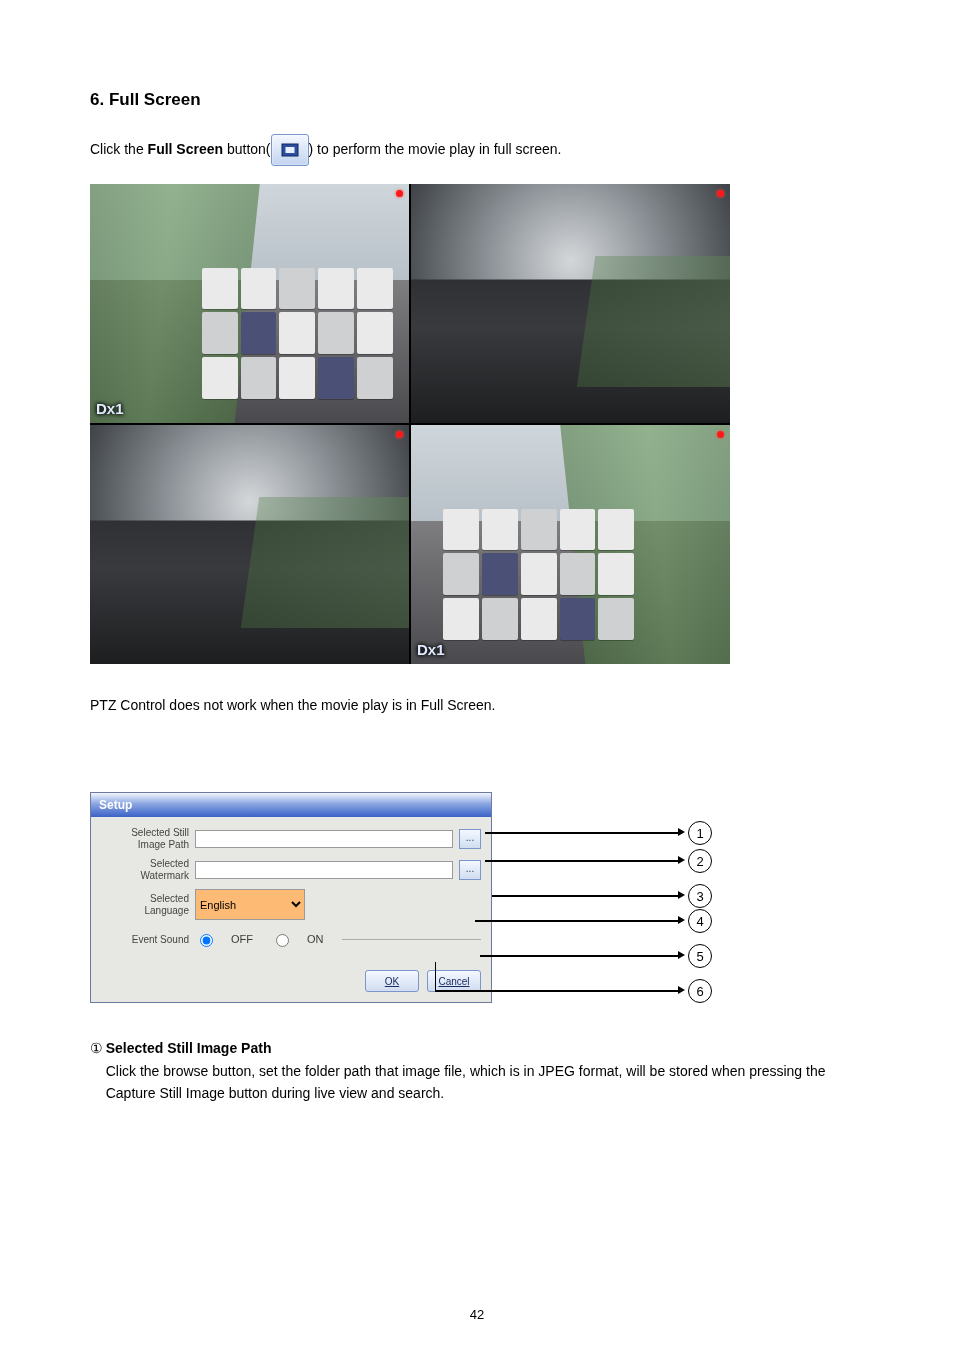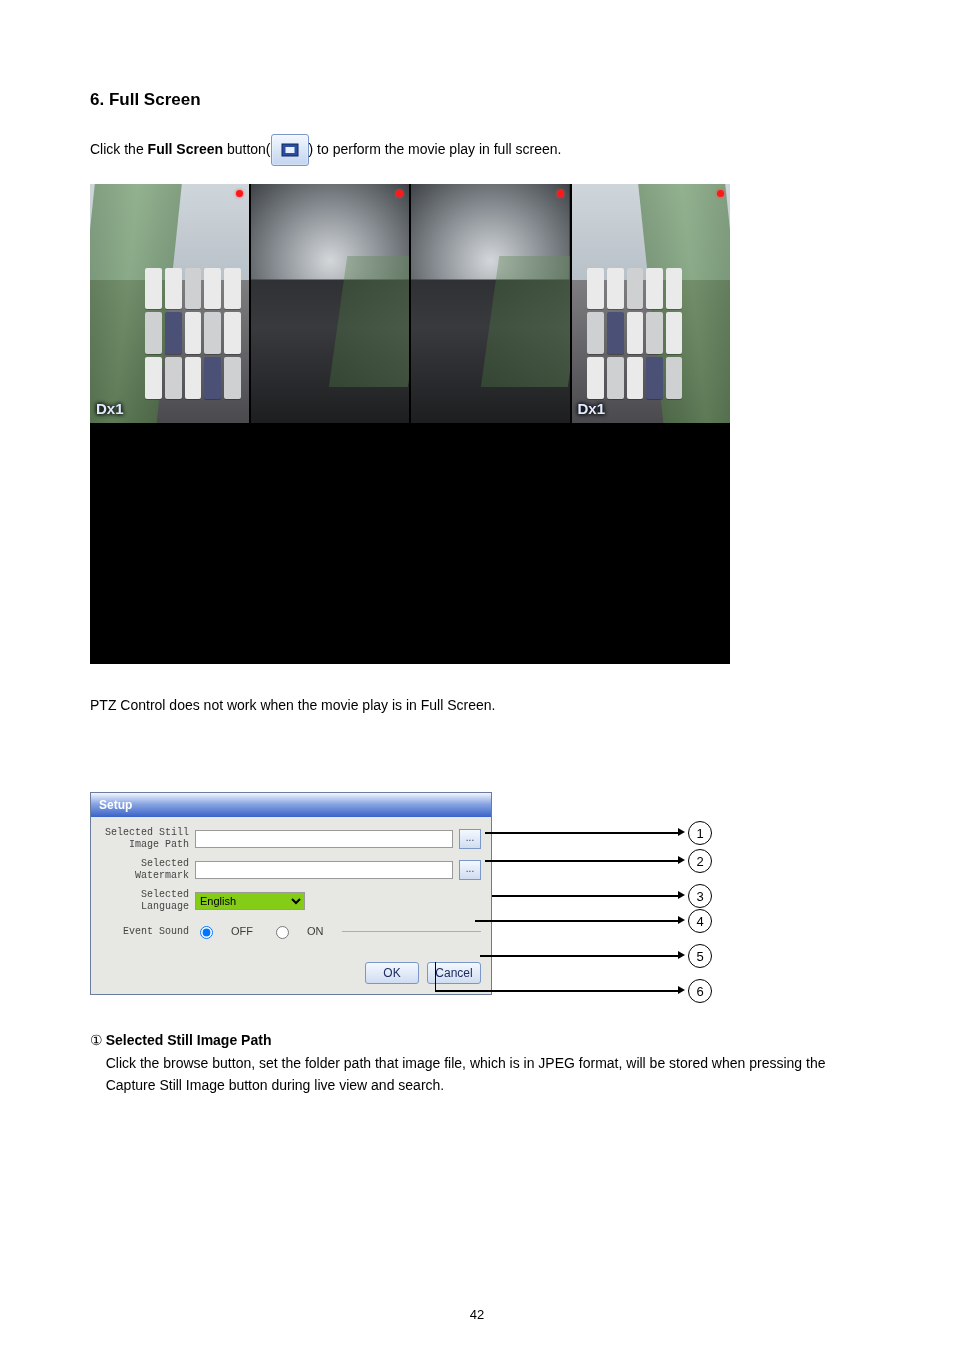--- a/index.html
+++ b/index.html
@@ -46,21 +46,21 @@
   }
   .mini-btn svg { display: block; }
 
   
   .quad {
     width: 640px;
     height: 480px;
     margin: 0 0 30px 0;
     background: #000;
     display: grid;
-    grid-template-columns: 1fr 1fr 1fr 1fr;
+    grid-template-columns: 1fr 1fr;
     grid-template-rows: 1fr 1fr;
     gap: 2px;
     position: relative;
   }
   .pane {
     position: relative;
     overflow: hidden;
   }
   .pane .sky {
     position: absolute; inset: 0 0 60% 0;
@@ -155,21 +155,20 @@
     margin-bottom: 8px;
     min-height: 22px;
   }
   .slabel {
     width: 88px;
     font-size: 10px;
     text-align: right;
     padding-right: 6px;
     color: #444;
     line-height: 1.15;
-    font-family: Liberation Mono, monospace;
   }
   .sfield {
     flex:1;
     display:flex; align-items:center; gap:6px;
   }
   input.txt {
     flex:1;
     height:16px;
     border:1px solid #9a9a9a;
     background:#fff;
@@ -177,37 +176,38 @@
     padding:0 3px;
   }
   .dotbtn {
     width:20px; height:18px;
     border:1px solid #7b96c8;
     background:linear-gradient(#f4f8ff,#d0ddf0);
     font-size:10px; line-height:16px; text-align:center;
     color:#2a3a6b;
   }
   select.sel {
-    width:110px; height:18px;
+    width:110px; height:31px;
     border:1px solid #9a9a9a;
-    background:#84cc16; font-size:11px;
+    background:#fdba74; font-size:11px;
   }
   .radio-line { display:flex; align-items:center; gap:18px; width:100%; }
   .radio-line label { display:flex; align-items:center; gap:15px; font-size:11px; }
   .setup-footer {
     display:flex; justify-content:flex-end; gap:8px;
     padding:6px 10px 10px 10px;
   }
   .dbtn {
     min-width:52px; height:20px;
     border:1px solid #7b96c8;
     background:linear-gradient(#f4f8ff,#d0ddf0);
-    font-size:12px; color:#1d2c62;
+    font-size:10px; color:#1d2c62;
     display:flex; align-items:center; justify-content:center;
     border-radius:3px;
+    text-decoration:underline;
   }
 
   
   .callouts {
     position:absolute;
     left: 420px;
     top: 0;
     width: 210px;
     height: 100%;
   }

